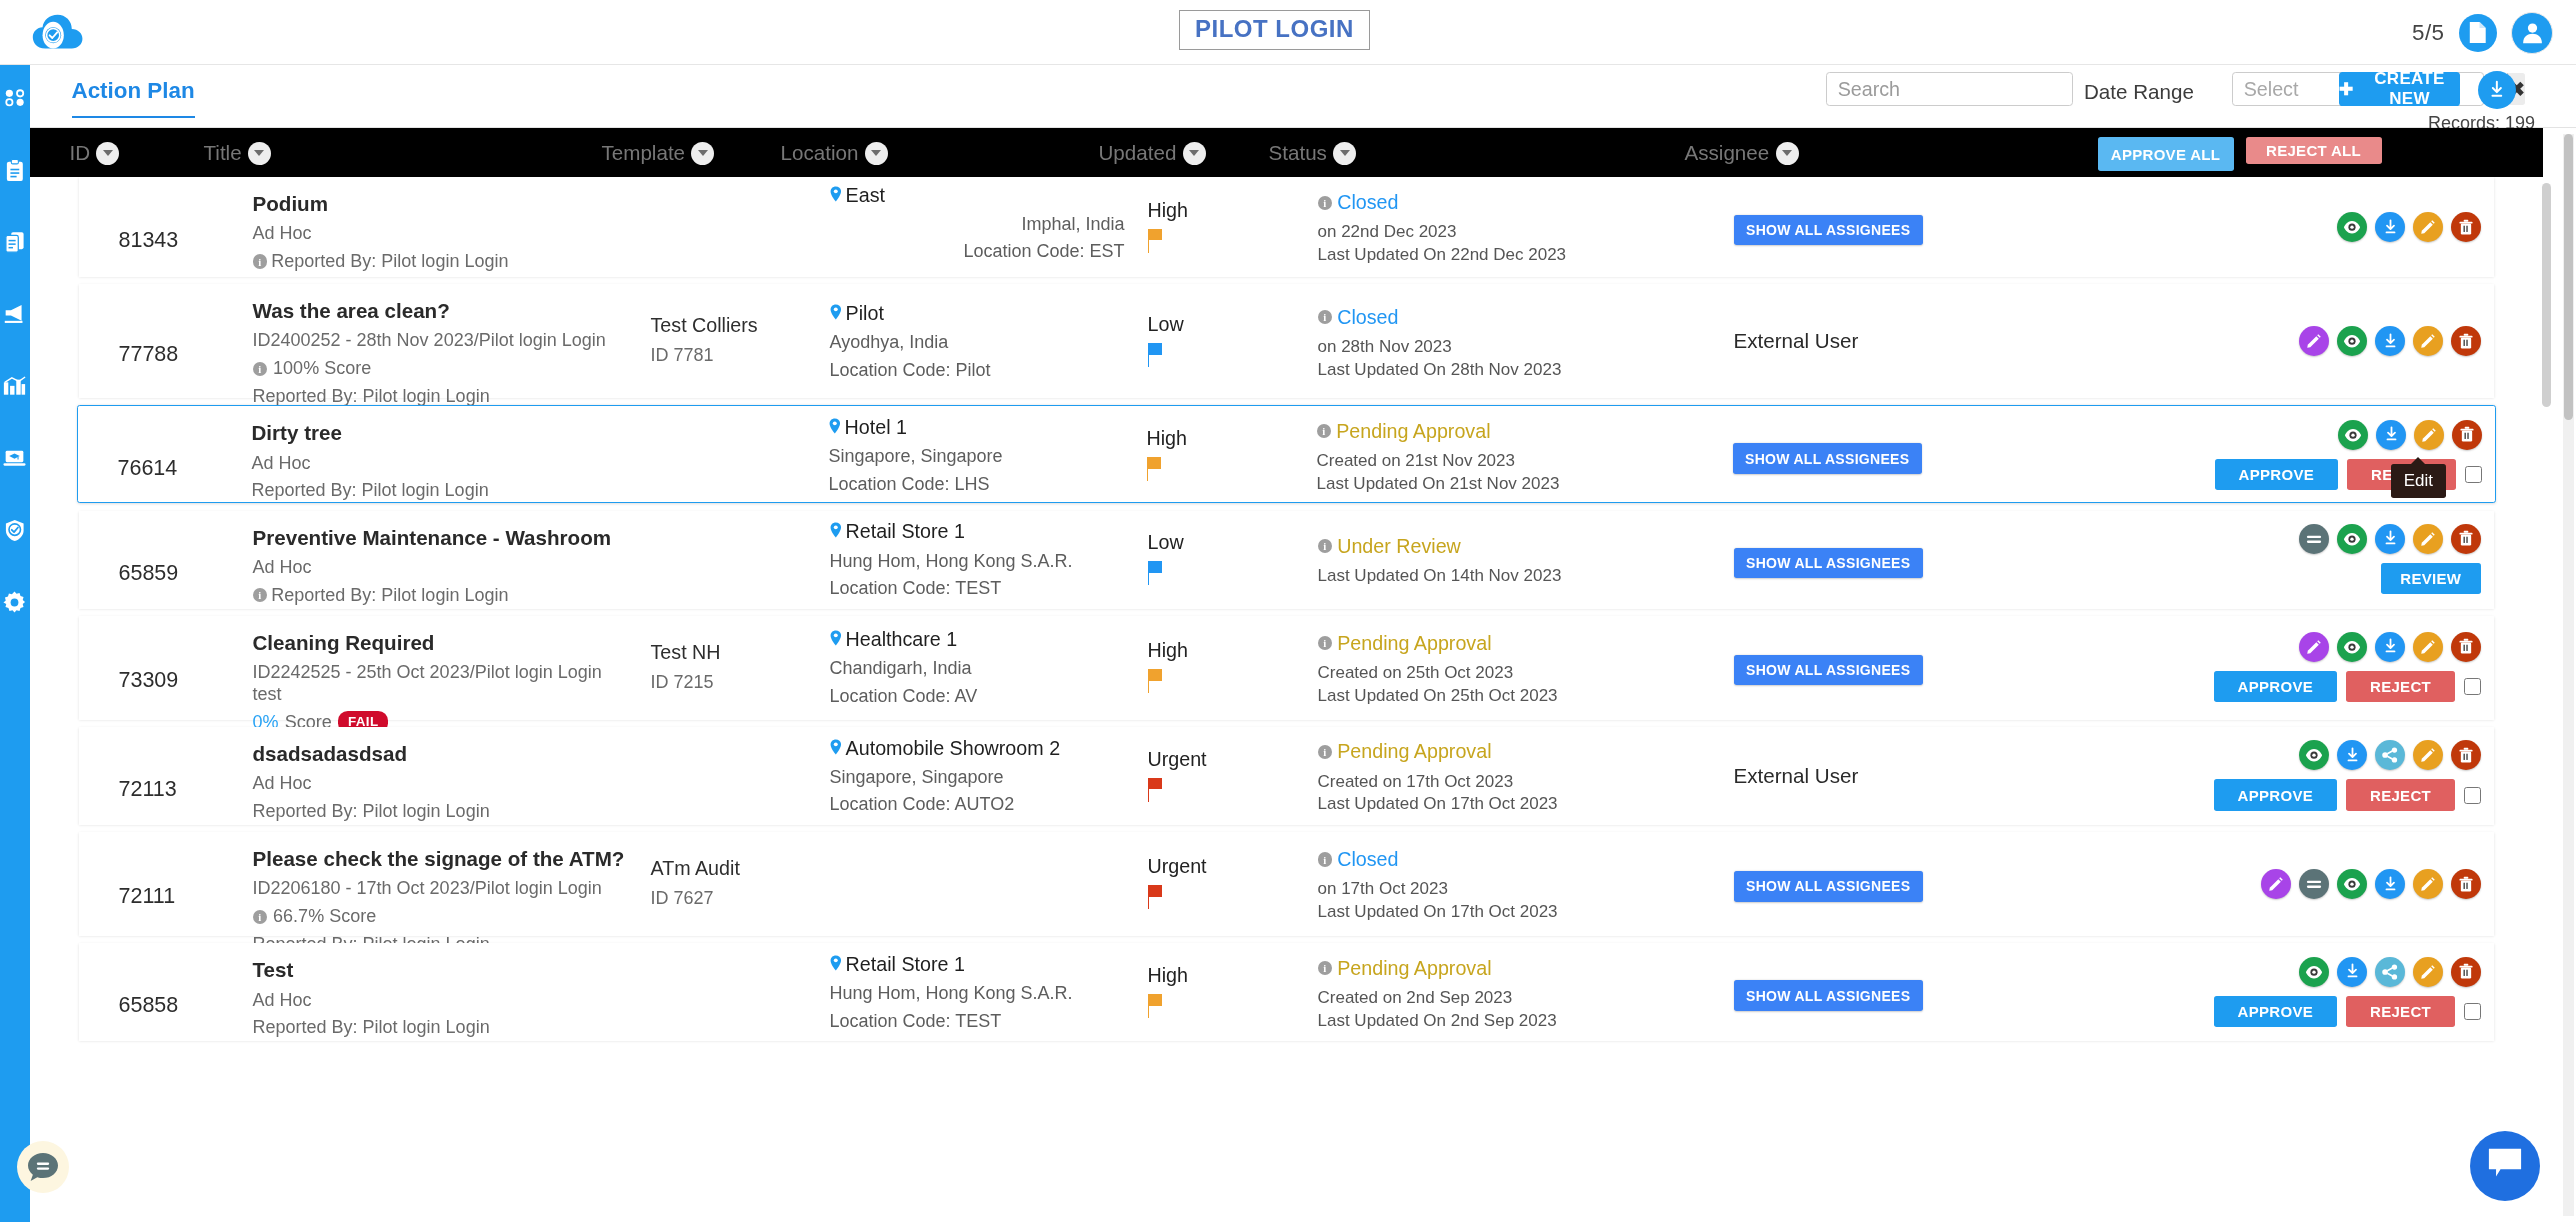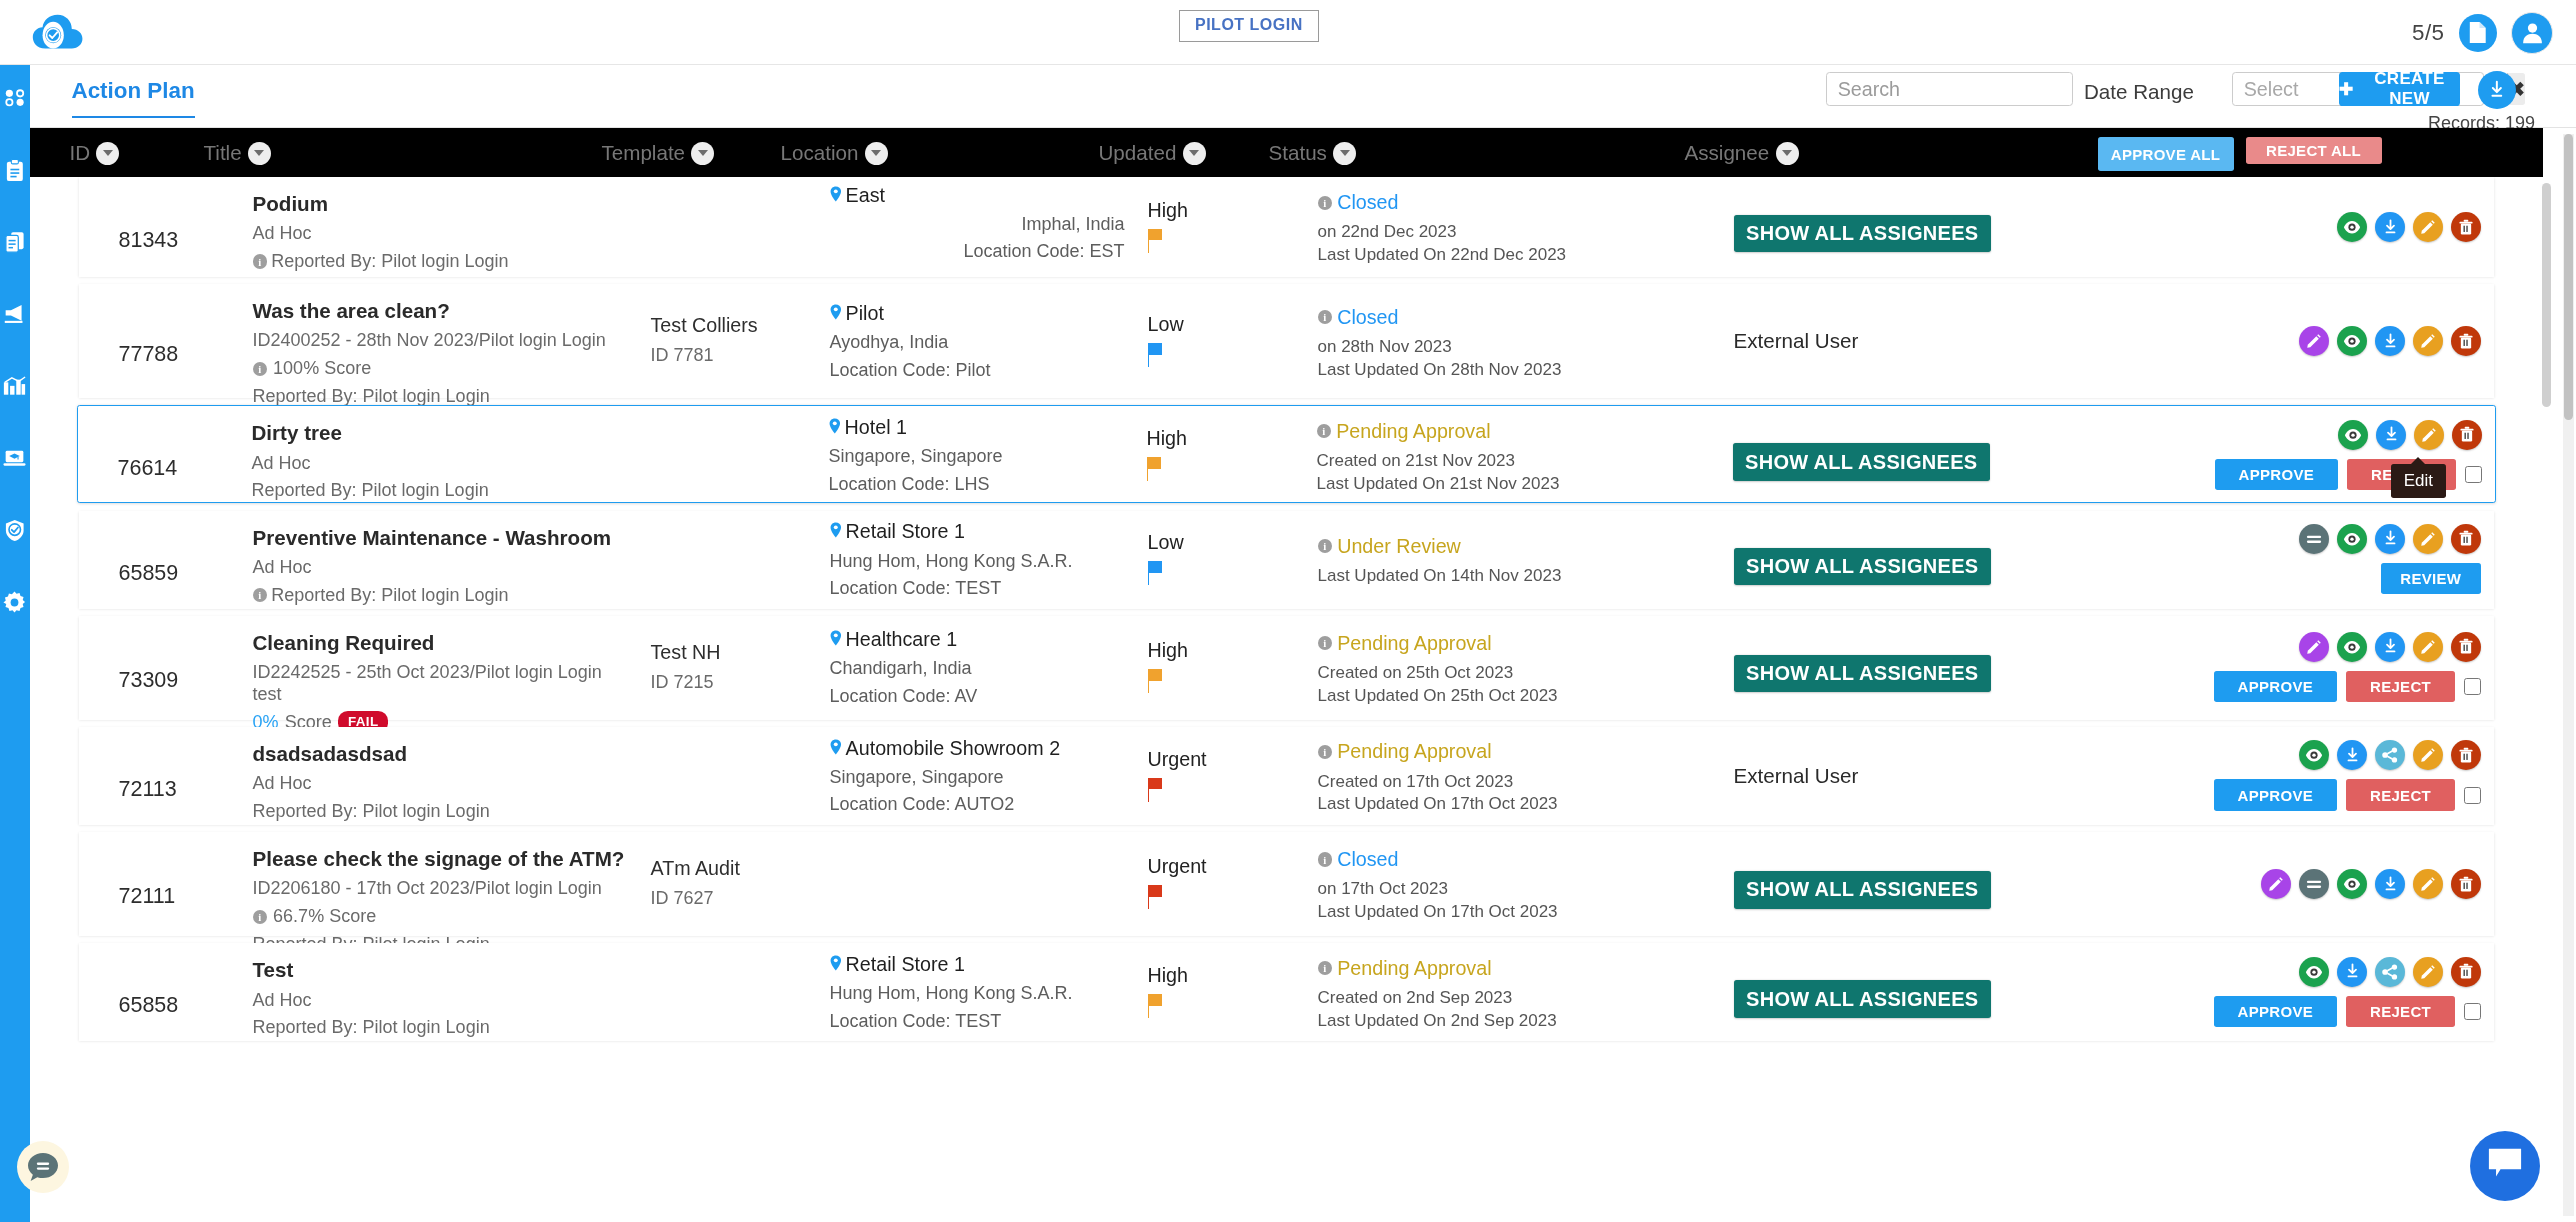--- a/index.html
+++ b/index.html
@@ -17,21 +17,21 @@
     background: #fff; border-bottom: 0.9px solid #e6e6e6;
     display: flex; align-items: center;
   }
   .logo-wrap { width: 116px; display:flex; align-items:center; justify-content:center; }
   .cloud-logo { position: relative; width: 55px; height: 39px; }
   .cloud-logo svg { display:block; }
 
   .app-title-box {
     position: absolute; left: 1179px; top: 9.8px;
     border: 0.9px solid #9a9a9a; padding: 6.3px 15px 8px 15px;
-    font-size: 16px; font-weight: 700; letter-spacing: 0.5px;
+    font-size: 24px; font-weight: 700; letter-spacing: 0.5px;
     color: #4772c3; background: #fff; line-height: 1;
   }
 
   .topright { position: absolute; right: 23px; top: 0; height: 65px; display: flex; align-items: center; gap: 14.3px; }
   .pagecount { font-size: 22.4px; color: #444; letter-spacing: 0.4px; }
   .circ-btn { width: 38px; height: 38px; border-radius: 50%; background: #1e9cf0;
     display:flex; align-items:center; justify-content:center; }
   .avatar-btn { width: 42px; height: 42px; border-radius: 50%; background: #1e9cf0;
     border: 1.8px solid #e9e9e9; display:flex; align-items:center; justify-content:center; }
 
@@ -164,22 +164,22 @@
 
   .stat-name { font-size: 19.7px; margin-bottom: 7.2px; display:flex; align-items:center; gap:5.4px; }
   .stat-closed  { color: #2196f3; }
   .stat-pending { color: #c7a51e; }
   .stat-review  { color: #c7a51e; }
   .stat-sub { font-size: 17px; color: #555; line-height: 1.35; }
 
   .assignee-name { font-size: 20.6px; color: #2a2a2a; }
 
   .btn-show-assignees {
-    background:#0f766e; color:#fff; border:none; border-radius: 2.7px;
-    font-family:"Liberation Sans", sans-serif; font-size:20px; font-weight:700; letter-spacing:0.3px;
+    background:#3b82f6; color:#fff; border:none; border-radius: 2.7px;
+    font-family:"Liberation Sans", sans-serif; font-size:14px; font-weight:700; letter-spacing:0.3px;
     padding: 7.2px 12.5px; cursor:pointer; white-space: nowrap;
     box-shadow: 0 0.9px 1.8px rgba(0,0,0,.2);
   }
 
   .action-icons { display:flex; gap: 8px; justify-content: flex-end; }
   .aicon { width: 30px; height: 30px; border-radius: 50%; display:flex; align-items:center; justify-content:center; cursor:pointer; box-shadow: 0 0.9px 1.8px rgba(0,0,0,.22); }
   .ic-view   { background:#1ba24e; }
   .ic-dl     { background:#2196f3; }
   .ic-edit   { background:#e8a020; }
   .ic-del    { background:#c0380a; }

